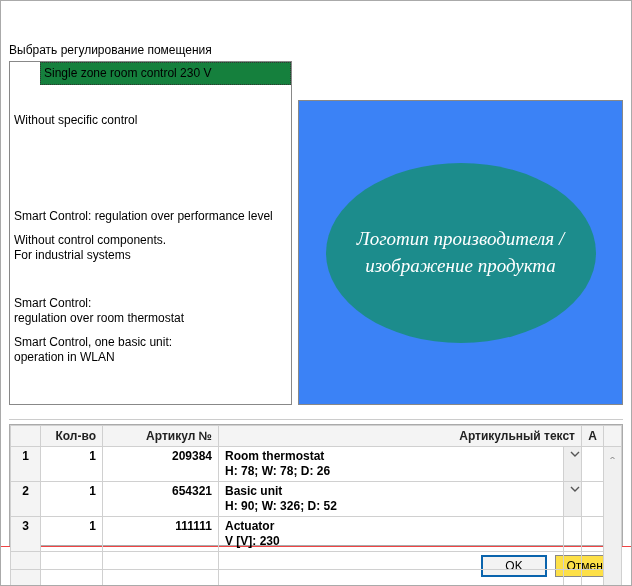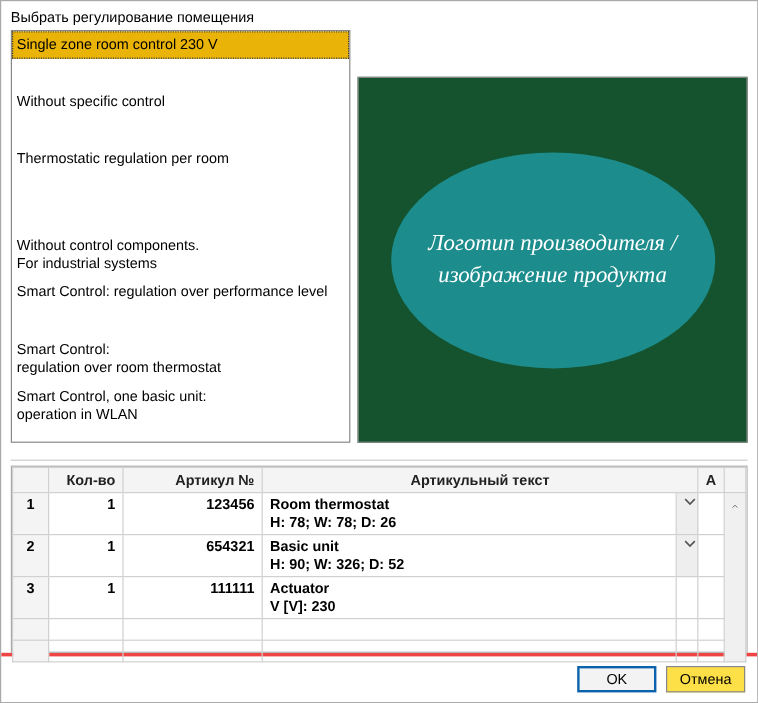--- a/index.html
+++ b/index.html
@@ -11,20 +11,21 @@
   height: 586px;
   overflow: hidden;
   border: 1px solid #aaa;
   display: flex;
   flex-direction: column;
 }
 .titlebar {
   padding: 6px 8px 4px 8px;
   font-size: 12px;
   color: #000;
+  margin-top: 36px;
 }
 .upper {
   display: flex;
   gap: 6px;
   padding: 0 8px;
   height: 344px;
 }
 .listpanel {
   width: 283px;
   border: 1px solid #888;
@@ -35,28 +36,29 @@
   padding: 4px 4px;
   border-bottom: 1px solid #fff;
   color: #000;
   line-height: 1.25;
   min-height: 22px;
   white-space: pre-wrap;
   word-break: break-word;
   cursor: default;
 }
 .listitem.selected {
-  background: #eab308;
+  background: #15803d;
   border: 1px dotted #333;
   padding: 3px 3px;
+  margin-left: 30px;
 }
 .previewpanel {
   flex: 1;
   border: 1px solid #888;
-  background: #14532d;
+  background: #3b82f6;
   display: flex;
   align-items: center;
   justify-content: center;
   padding: 8px;
   margin-top: 39px;
 }
 .ellipse {
   width: 270px;
   height: 180px;
   background: #1c8c8c;
@@ -98,21 +100,21 @@
 }
 .grid th, .grid td {
   border: 1px solid #d0d0d0;
   font-weight: bold;
   font-size: 12px;
   vertical-align: top;
 }
 .grid th {
   background: #f4f4f4;
   padding: 3px 6px;
-  text-align: center;
+  text-align: right;
   height: 20px;
 }
 .grid th.num, .grid td.num { text-align: right; }
 .grid td { padding: 2px 6px; }
 .hdr-row th { color: #222; }
 .col-idx { width: 30px; text-align:center; }
 .col-qty { width: 62px; }
 .col-art { width: 116px; }
 .col-txt { }
 .col-drop { width: 18px; }
@@ -133,21 +135,21 @@
 .scroll-up {
   display:flex; align-items:center; justify-content:center;
   height: 18px;
 }
 .txtcell { white-space: pre-line; line-height: 1.25; }
 .footer {
   display: flex;
   justify-content: flex-end;
   gap: 8px;
   padding: 8px 10px 8px 8px;
-  border-top: 3px solid #ef4444;
+  border-top: 1px solid #ef4444;
 }
 .btn {
   min-width: 66px;
   height: 22px;
   border: 1px solid #888;
   background: #fde047;
   font-size: 12px;
   cursor: pointer;
 }
 .btn.primary {
@@ -160,26 +162,25 @@
 <body>
 
 <div class="titlebar">Выбрать регулирование помещения</div>
 
 <div class="upper">
   <div class="listpanel" id="listpanel">
       <div class="listitem selected">Single zone room control 230 V</div>
       <div class="listitem"> </div>
       <div class="listitem">Without specific control</div>
       <div class="listitem"> </div>
-      <div class="listitem">Thermostatic regulation per room</div>
-      <div class="listitem"> </div>
-      <div class="listitem"> </div>
+      <div class="listitem"> </div>
+      <div class="listitem"> </div>
+      <div class="listitem">Smart Control: regulation over performance level</div>
       <div class="listitem">Without control components.
 For industrial systems</div>
-      <div class="listitem">Smart Control: regulation over performance level</div>
       <div class="listitem"> </div>
       <div class="listitem">Smart Control:
 regulation over room thermostat</div>
       <div class="listitem">Smart Control, one basic unit:
 operation in WLAN</div>
     </div>
   <div class="previewpanel">
     <div class="ellipse">Логотип производителя / изображение продукта</div>
   </div>
 </div>
@@ -205,21 +206,21 @@
           <th class="num">Артикул №</th>
           <th colspan="2">Артикульный текст</th>
           <th>А</th>
           <th></th>
         </tr>
       </thead>
       <tbody id="tbody">
           <tr>
             <td class="rowidx">1</td>
             <td class="num">1</td>
-            <td class="num">123456</td>
+            <td class="num">209384</td>
             <td class="txtcell">Room thermostat
 H: 78;  W: 78;  D: 26</td>
             <td class="drop">
               <svg width="10" height="10" viewBox="0 0 10 10">
                 <path d="M1 3 L5 7 L9 3" fill="none" stroke="#555" stroke-width="1.4"></path>
               </svg>
             </td>
             <td></td>
             <td class="scrollcell" rowspan="5">
               <div class="scroll-up">

